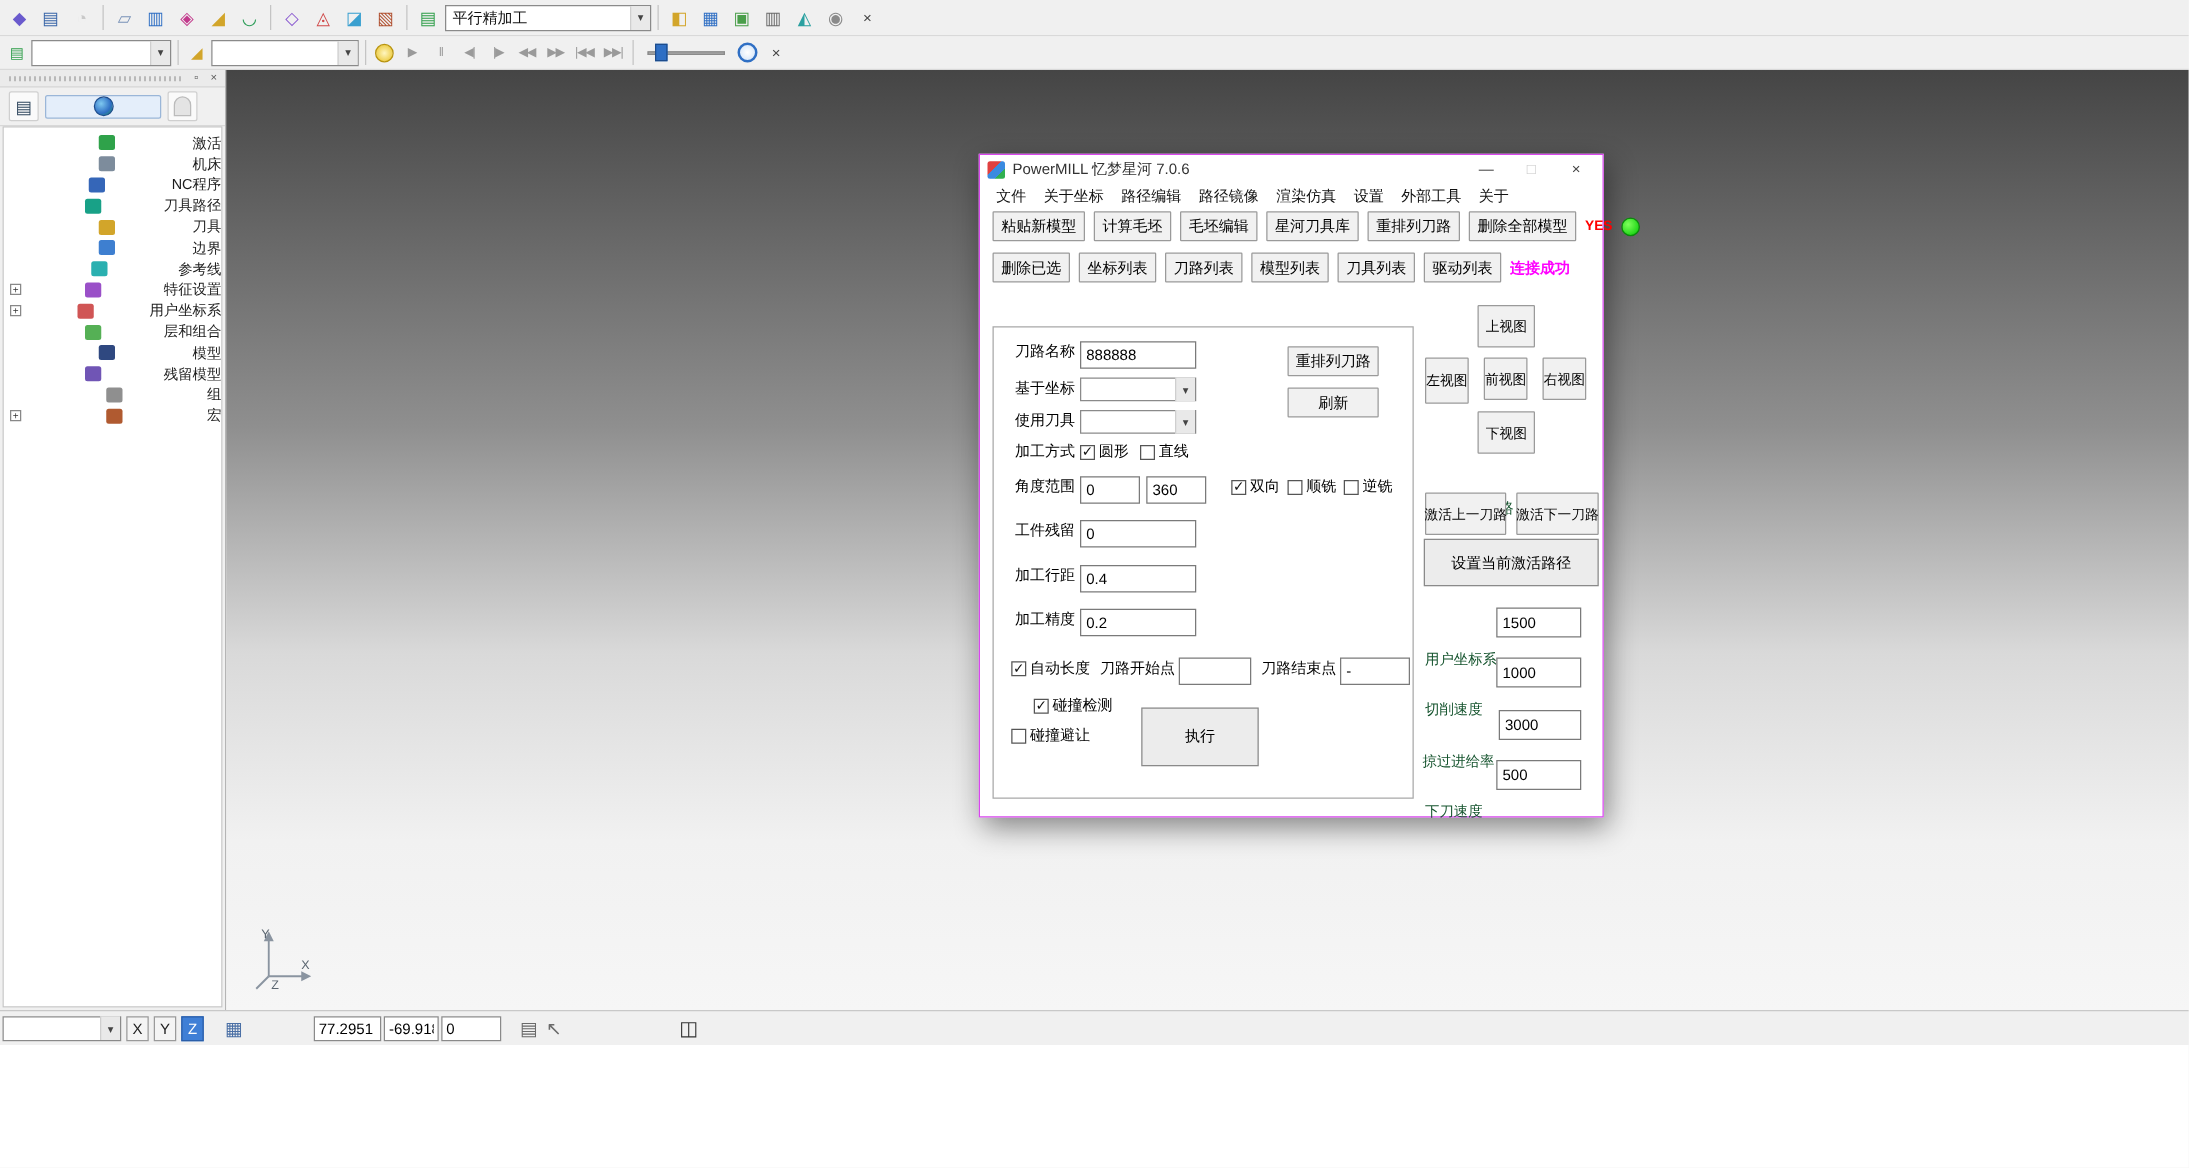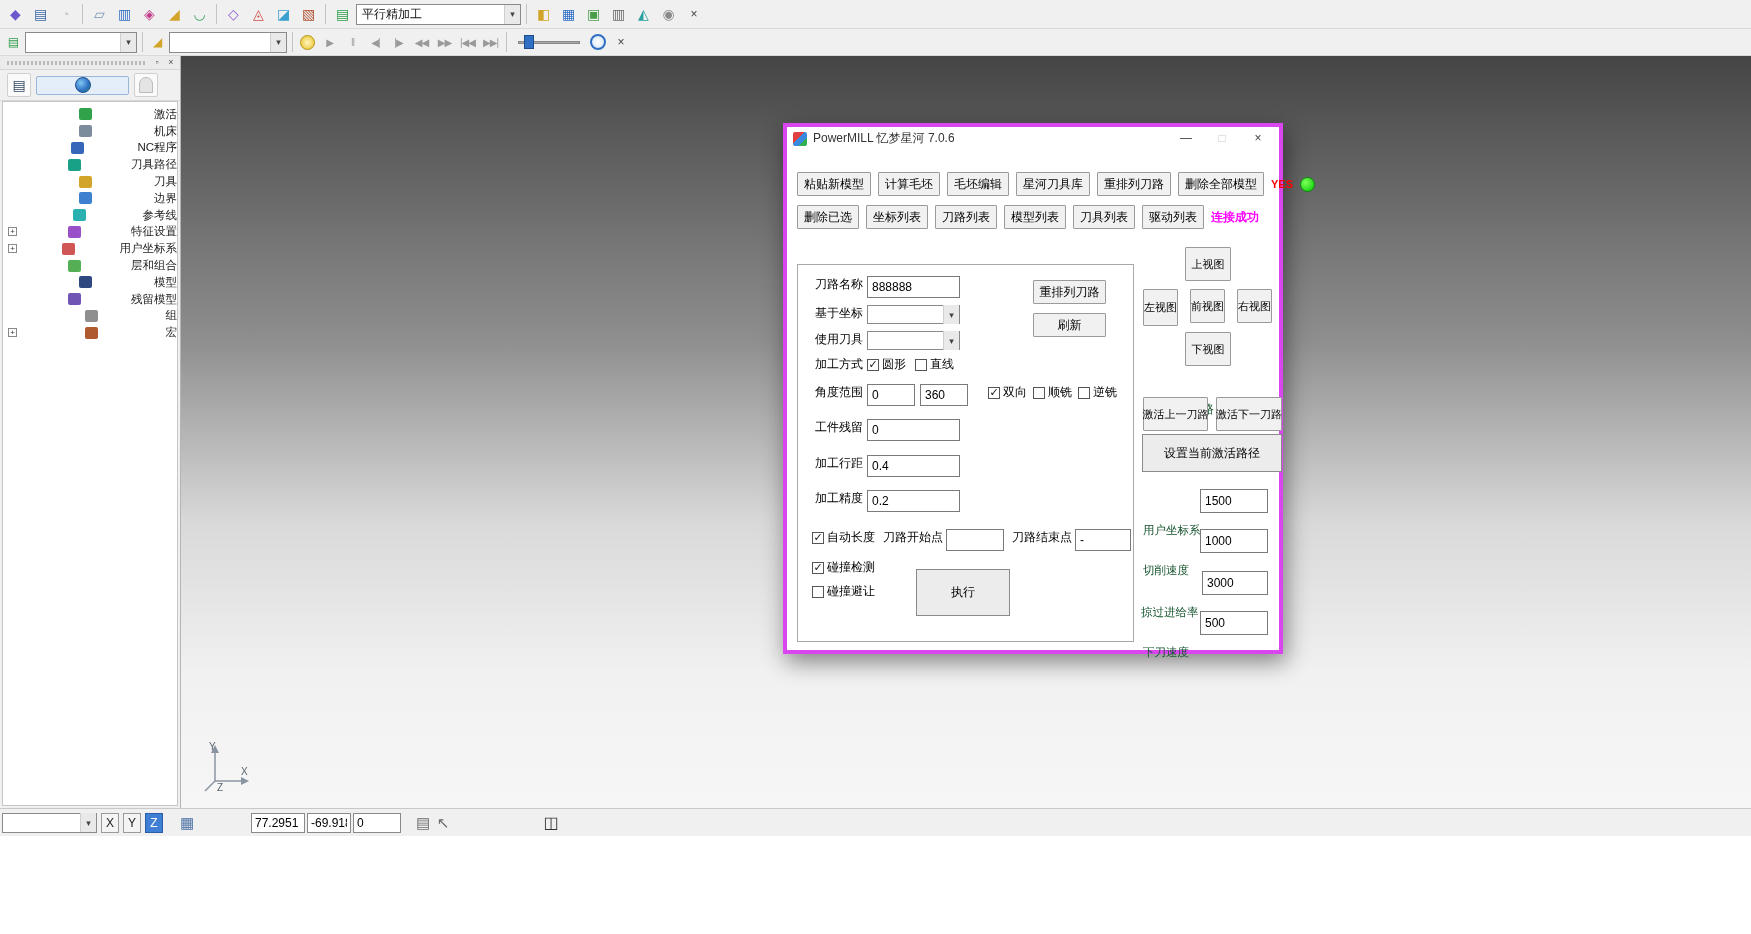--- a/index.html
+++ b/index.html
@@ -58,21 +58,21 @@
   
   .statusbar { position:absolute; top:808px; left:0; width:1751px; height:28px; background:#f0f0f0; border-top:1px solid #c8c8c8; display:flex; align-items:center; padding:0 2px; font-size:12px; }
   .sb-combo { width:95px; height:20px; }
   .axisbtn { width:18px; height:20px; border:1px solid #9a9a9a; background:#f4f4f4; display:flex; align-items:center; justify-content:center; font-size:12px; margin-left:4px; color:#222; }
   .axisbtn.on { background:#3f7fd6; border-color:#2a5ea8; color:#fff; }
   .sb-ico { display:flex; align-items:center; justify-content:center; font-size:15px; color:#4a6fa5; width:20px; height:20px; }
   .sb-inp { height:20px; border:1px solid #8a8a8a; background:#fff; font-size:12px; padding:0 3px; }
   .below { position:absolute; top:836px; left:0; width:1751px; height:98px; background:#ffffff; }
 
   
-  .dlg { position:absolute; left:783px; top:123px; width:500px; height:531px; background:#ffffff; border:4px solid #d946ef; box-shadow:3px 8px 22px rgba(0,0,0,.45); z-index:5; font-size:12px; }
+  .dlg { position:absolute; left:783px; top:123px; width:500px; height:531px; background:#ffffff; border:1px solid #d946ef; box-shadow:3px 8px 22px rgba(0,0,0,.45); z-index:5; font-size:12px; }
   .dtitle { height:23px; display:flex; align-items:center; padding:0 6px; gap:6px; }
   .dappico { width:14px; height:14px; background:linear-gradient(135deg,#e04040 0 40%,#3a8ae0 40% 70%,#30b050 70%); border-radius:2px; }
   .dtitle .txt { flex:1; font-size:12px; color:#333; }
   .wbtn { width:30px; height:19px; text-align:center; line-height:19px; font-size:12px; color:#444; }
   .wbtn.dim { color:#c8c8c8; }
   .dmenu { height:20px; display:flex; align-items:center; padding:0 6px; }
   .dmenu span { padding:0 7px; color:#111; }
   .brow { display:flex; align-items:center; gap:7px; padding-left:10px; position:absolute; left:0; }
   .btn { background:#f1f1f1; border:1px solid #9a9a9a; font-size:12px; display:flex; align-items:center; justify-content:center; padding:0 6px; height:24px; border-radius:1px; color:#000; white-space:nowrap; }
   .yes { color:#ff0000; font-weight:700; font-size:11px; }
@@ -273,20 +273,30 @@
   </div>
 
   <div class="dlg">
     <div class="dtitle">
       <span class="dappico"></span>
       <span class="txt">PowerMILL 忆梦星河  7.0.6</span>
       <span class="wbtn">—</span>
       <span class="wbtn dim">□</span>
       <span class="wbtn">×</span>
     </div>
+    <div class="dmenu">
+      <span>文件</span>
+      <span>关于坐标</span>
+      <span>路径编辑</span>
+      <span>路径镜像</span>
+      <span>渲染仿真</span>
+      <span>设置</span>
+      <span>外部工具</span>
+      <span>关于</span>
+    </div>
 
     <div class="brow" style="top:45px">
       <span class="btn">粘贴新模型</span>
       <span class="btn">计算毛坯</span>
       <span class="btn">毛坯编辑</span>
       <span class="btn">星河刀具库</span>
       <span class="btn">重排列刀路</span>
       <span class="btn">删除全部模型</span>
       <span class="yes">YES</span>
       <span class="gdot"></span>
@@ -372,21 +382,21 @@
         <span class="cbw">
           <span class="cb on"></span>
           <span class="cblbl">自动长度</span>
         </span>
         <span class="cblbl" style="margin-left:8px">刀路开始点</span>
         <input class="inp" style="width: 58px; margin-left: 3px;" value="">
         <span class="cblbl" style="margin-left:8px">刀路结束点</span>
         <input class="inp" style="width: 56px; margin-left: 3px;" value="-">
       </div>
 
-      <div class="frow" style="left:14px;top:294px">
+      <div class="frow" style="left:32px;top:294px">
         <span class="cbw">
           <span class="cb on"></span>
           <span class="cblbl">碰撞检测</span>
         </span>
       </div>
       <div class="frow" style="left:14px;top:318px">
         <span class="cbw">
           <span class="cb"></span>
           <span class="cblbl">碰撞避让</span>
         </span>

